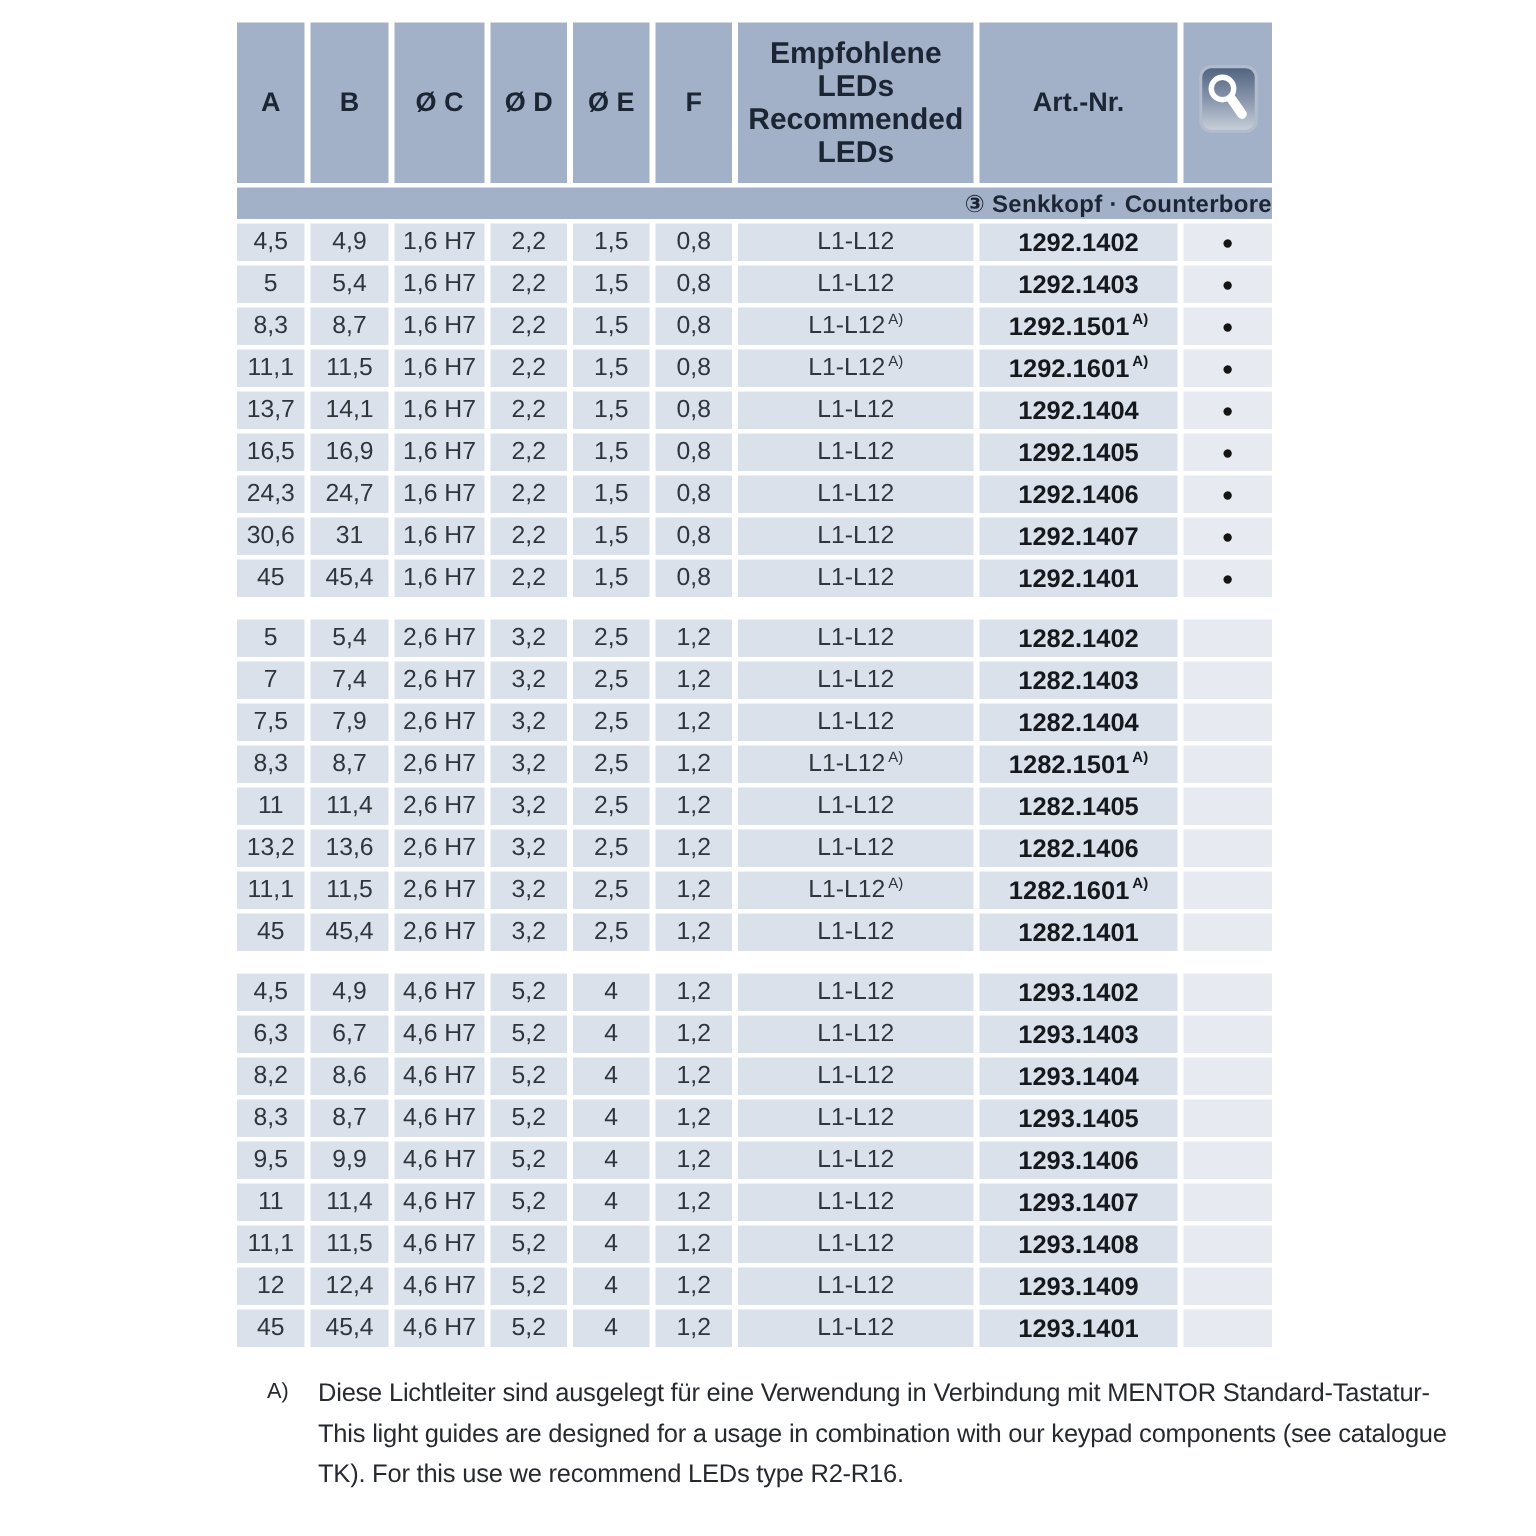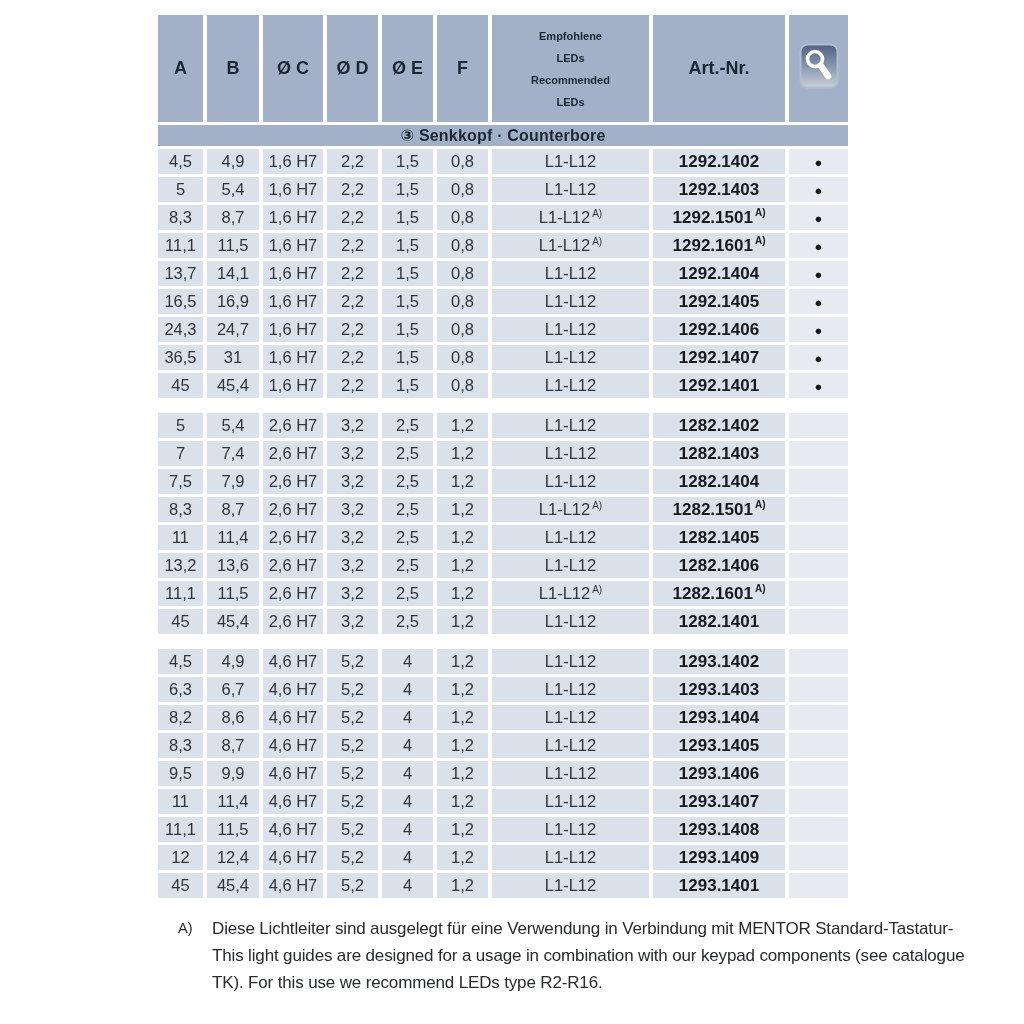--- a/index.html
+++ b/index.html
@@ -27,30 +27,30 @@
     background: #a3b1c8;
     color: #1c2534;
     font-weight: 700;
     font-size: 18px;
     height: 107px;
     vertical-align: middle;
     text-align: center;
     padding: 0;
   }
   th.leds-col {
-    font-size: 11px;
+    font-size: 20px;
     line-height: 22px;
     white-space: pre-line;
   }
   td.band {
     background: #a3b1c8;
     color: #1c2534;
     font-weight: 700;
     font-size: 16px;
-    text-align: center;
+    text-align: right;
     height: 21px;
     padding: 0;
     letter-spacing: 0.2px;
   }
   tbody td {
     background: #dbe1eb;
     color: #30353c;
     font-size: 16.5px;
     text-align: center;
     height: 25px;
@@ -230,21 +230,21 @@
           <td>24,7</td>
           <td>1,6 H7</td>
           <td>2,2</td>
           <td>1,5</td>
           <td>0,8</td>
           <td>L1-L12</td>
           <td class="art">1292.1406</td>
           <td class="lens-cell"><span class="dot">●</span></td>
         </tr>
         <tr>
-          <td>36,5</td>
+          <td>30,6</td>
           <td>31</td>
           <td>1,6 H7</td>
           <td>2,2</td>
           <td>1,5</td>
           <td>0,8</td>
           <td>L1-L12</td>
           <td class="art">1292.1407</td>
           <td class="lens-cell"><span class="dot">●</span></td>
         </tr>
         <tr>

